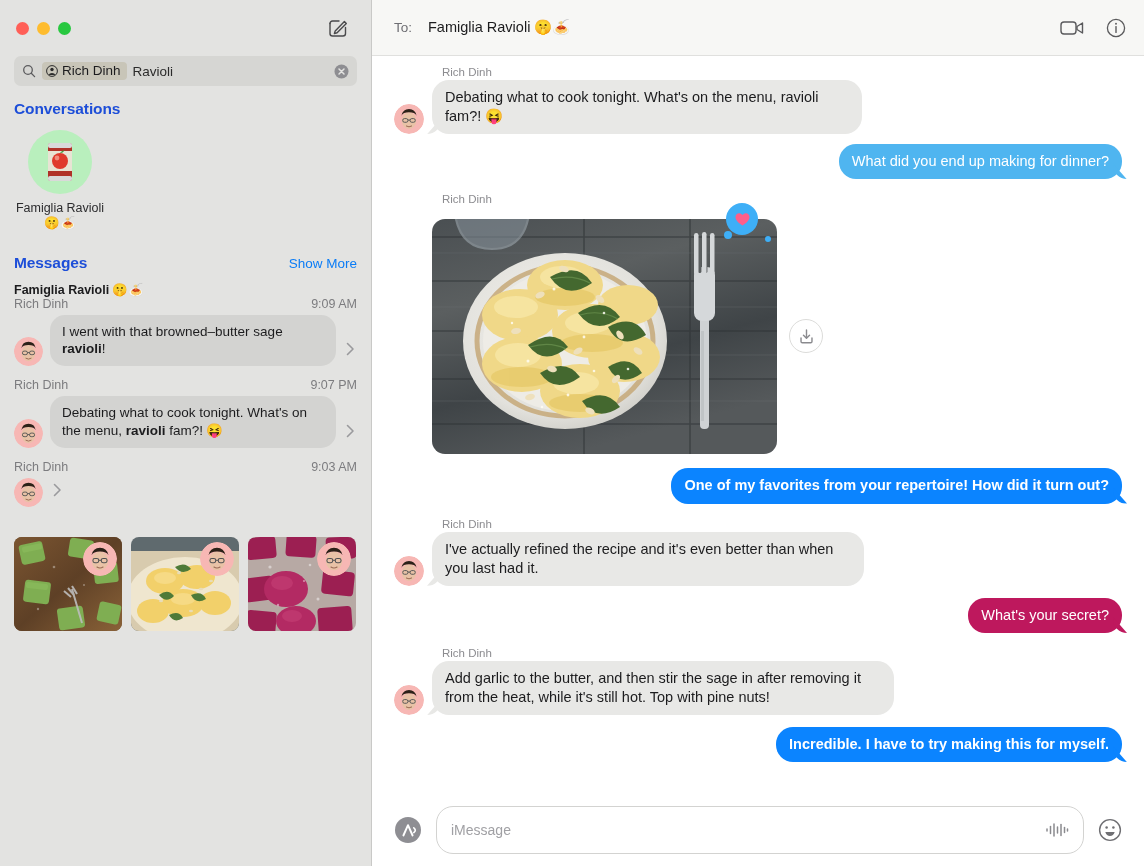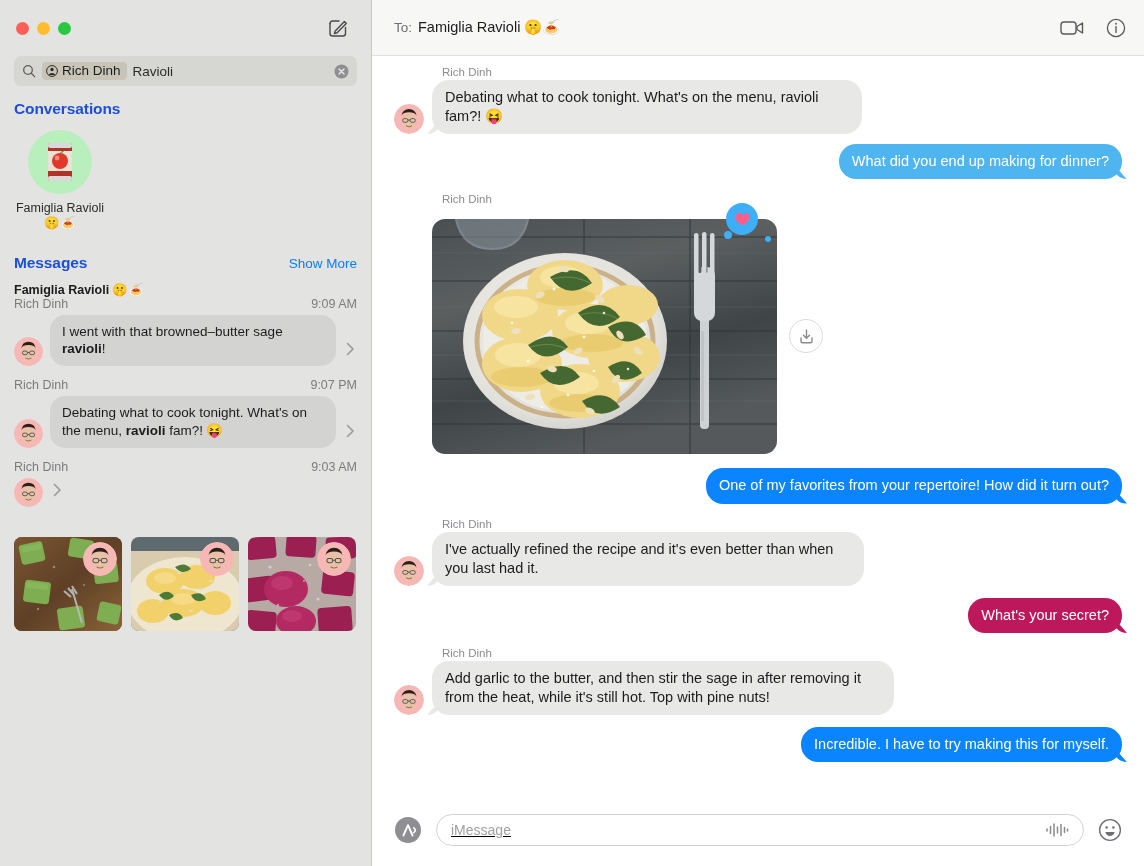--- a/index.html
+++ b/index.html
@@ -121,21 +121,21 @@
 
   
   .chat { flex: 1 1 auto; display: flex; flex-direction: column; background: #ffffff; height: 866px; }
   .chat-header {
     height: 56px; flex: 0 0 56px;
     background: #f7f7f5;
     border-bottom: 1px solid #e0e0de;
     display: flex; align-items: center;
     padding: 0 18px 0 22px;
   }
-  .to-label { font-size: 13.5px; color: #6e6e73; margin-right: 6px; }
+  .to-label { font-size: 13.5px; color: #6e6e73; margin-right: 16px; }
   .to-name { font-size: 14.5px; color: #1c1c1e; }
   .header-actions { margin-left: auto; display: flex; align-items: center; gap: 22px; }
   .hdr-btn { cursor: pointer; display: flex; align-items: center; }
 
   .thread {
     flex: 1 1 auto; overflow: hidden;
     padding: 10px 22px 6px 22px;
     display: flex; flex-direction: column;
   }
   .row { display: flex; width: 100%; margin-bottom: 4px; }
@@ -156,21 +156,21 @@
     border-bottom-right-radius: 14px;
     clip-path: polygon(100% 0, 100% 100%, 0 100%);
   }
   .bubble.blue { color: #fff; }
   .bubble.blue::before {
     content:""; position: absolute; right: -5px; bottom: 0;
     width: 14px; height: 16px; background: inherit;
     border-bottom-left-radius: 14px;
     clip-path: polygon(0 0, 0 100%, 100% 100%);
   }
-  .bubble.blue.wide { max-width: 640px; }
+  .bubble.blue.wide { max-width: 640px; font-weight: bold; }
 
   .attach-row { display: flex; align-items: flex-end; gap: 8px; margin: 8px 0 10px 0; position: relative; }
   .attachment {
     width: 345px; height: 235px; border-radius: 13px;
     overflow: hidden; position: relative; flex: 0 0 auto; cursor: pointer;
   }
   .tapback {
     position: absolute; left: 332px; top: -16px;
     width: 32px; height: 32px; border-radius: 50%;
     background: #3eaff7; display: flex; align-items: center; justify-content: center;
@@ -191,26 +191,25 @@
     display: flex; align-items: center; justify-content: center; cursor: pointer;
   }
 
   .composer {
     flex: 0 0 auto; height: 62px;
     display: flex; align-items: center; gap: 14px;
     padding: 0 22px 10px 22px;
   }
   .appstore-btn { width: 28px; height: 28px; cursor: pointer; flex: 0 0 28px; }
   .input-field {
-    flex: 1 1 auto; height: 32px;
+    flex: 1 1 auto; height: 48px;
     border: 1px solid #d3d3d1; border-radius: 17px;
     background: #fff;
     display: flex; align-items: center;
     padding: 0 14px;
-    text-decoration: underline;
   }
   .placeholder { font-size: 14px; color: #a0a0a4; flex: 1 1 auto; }
   .wave-btn { cursor: pointer; display: flex; }
   .emoji-btn { width: 24px; height: 24px; cursor: pointer; flex: 0 0 24px; }
 
   
   .ph { width: 100%; height: 100%; position: relative; }
 </style>
 </head>
 <body>

